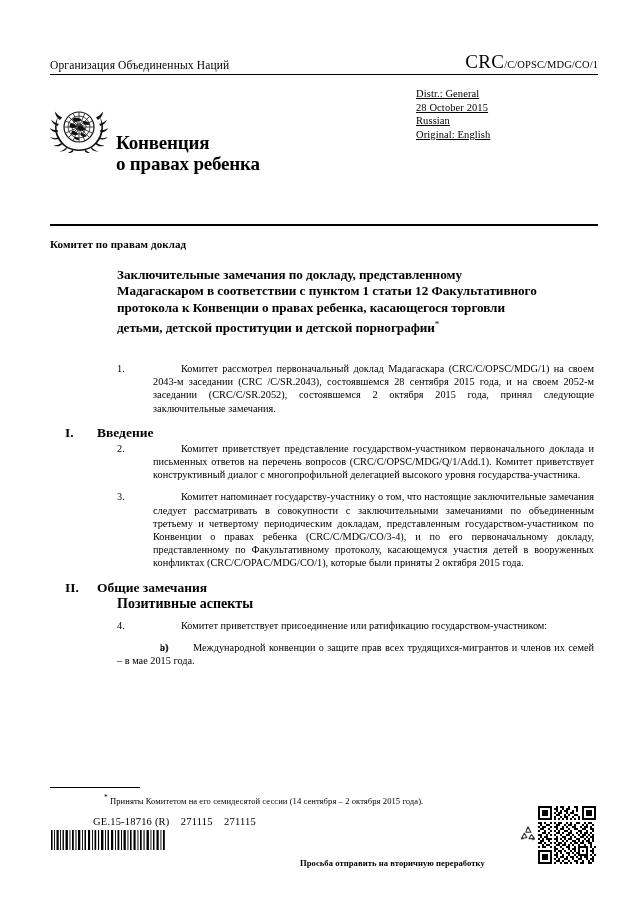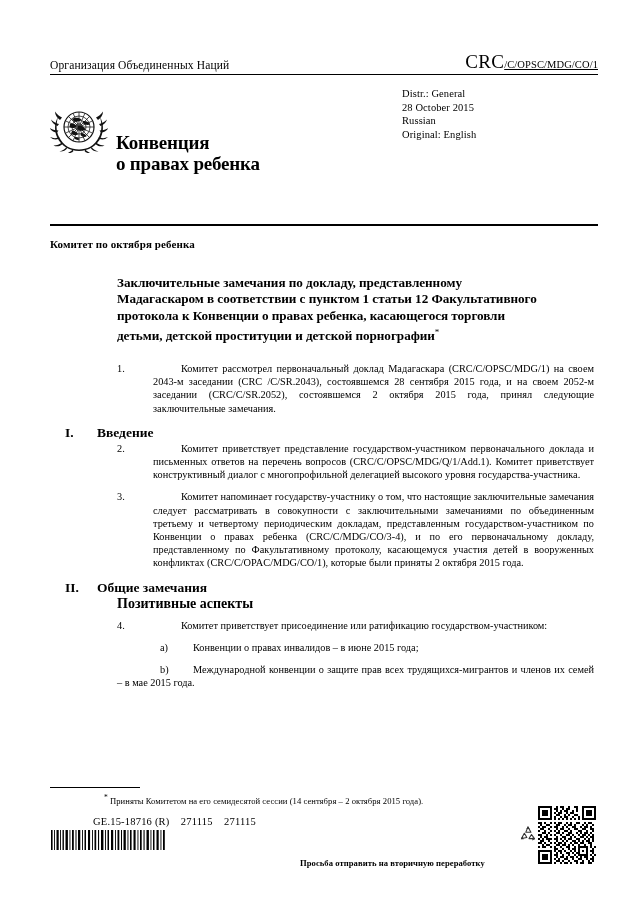--- a/index.html
+++ b/index.html
@@ -48,21 +48,20 @@
     text-align: right;
     line-height: 15px;
   }
   .symbol .sym-main {
     font-size: 19px;
     letter-spacing: 0.3px;
   }
   .symbol .sym-rest {
     font-size: 10.5px;
     letter-spacing: 0.1px;
-    text-decoration: underline;
   }
   .rule-top {
     border-top: 1.6px solid #000;
     margin-top: 2px;
     width: 548px;
   }
 
   .hdr-main {
     display: flex;
     margin-top: 9px;
@@ -82,23 +81,24 @@
     font-family: "Liberation Serif", "DejaVu Serif", serif;
     font-weight: bold;
     font-size: 19px;
     line-height: 21px;
     letter-spacing: -0.2px;
     margin-top: 48px;
   }
   .distr-block {
     font-size: 10.5px;
     line-height: 13.6px;
-    margin-left: 12px;
+    margin-left: 26px;
     padding-top: 3px;
     letter-spacing: 0.1px;
+    text-decoration: underline;
   }
 
   .rule-bottom {
     position: absolute;
     left: 46px;
     top: 224px;
     width: 548px;
     border-top: 2.4px solid #000;
   }
 
@@ -114,21 +114,20 @@
 
   .doc-title {
     position: absolute;
     left: 113px;
     top: 267px;
     width: 430px;
     font-weight: bold;
     font-size: 13.2px;
     line-height: 16.4px;
     letter-spacing: -0.05px;
-    margin-top: 8px;
   }
   .doc-title sup {
     font-size: 9px;
     font-weight: normal;
     vertical-align: super;
   }
 
   .content {
     position: absolute;
     left: 46px;
@@ -345,21 +344,21 @@
         <div>Distr.: General</div>
         <div>28 October 2015</div>
         <div>Russian</div>
         <div>Original: English</div>
       </div>
     </div>
   </div>
 
   <div class="rule-bottom"></div>
 
-  <div class="committee">Комитет по октября ребенка</div>
+  <div class="committee">Комитет по правам доклад</div>
 
   <div class="doc-title"><span>Заключительные замечания по докладу, представленному Мадагаскаром в соответствии с пунктом 1 статьи 12 Факультативного протокола к Конвенции о правах ребенка, касающегося торговли детьми, детской проституции и детской порнографии</span><sup>*</sup></div>
 
   <div class="content">
 
     <div class="para-wrap">
       <span class="pnum">1.</span>
       <div class="ptext">Комитет рассмотрел первоначальный доклад Мадагаскара (CRC/C/OPSC/MDG/1) на своем 2043-м заседании (CRC /C/SR.2043), состоявшемся 28 сентября 2015 года, и на своем 2052-м заседании (CRC/C/SR.2052), состоявшемся 2 октября 2015 года, принял следующие заключительные замечания.</div>
     </div>
 
@@ -385,21 +384,20 @@
 
     <h3 class="subsec">Позитивные аспекты</h3>
 
     <div class="para-wrap">
       <span class="pnum">4.</span>
       <div class="ptext">Комитет приветствует присоединение или ратификацию государством-участником:</div>
     </div>
 
     <div class="list-item">
       <span class="lbl">a)</span>
-      <div class="ltext">Конвенции о правах инвалидов – в июне 2015 года;</div>
     </div>
 
     <div class="list-item">
       <span class="lbl">b)</span>
       <div class="ltext">Международной конвенции о защите прав всех трудящихся-мигрантов и членов их семей – в мае 2015 года.</div>
     </div>
 
   </div>
 
   <div class="footnote-rule"></div>

